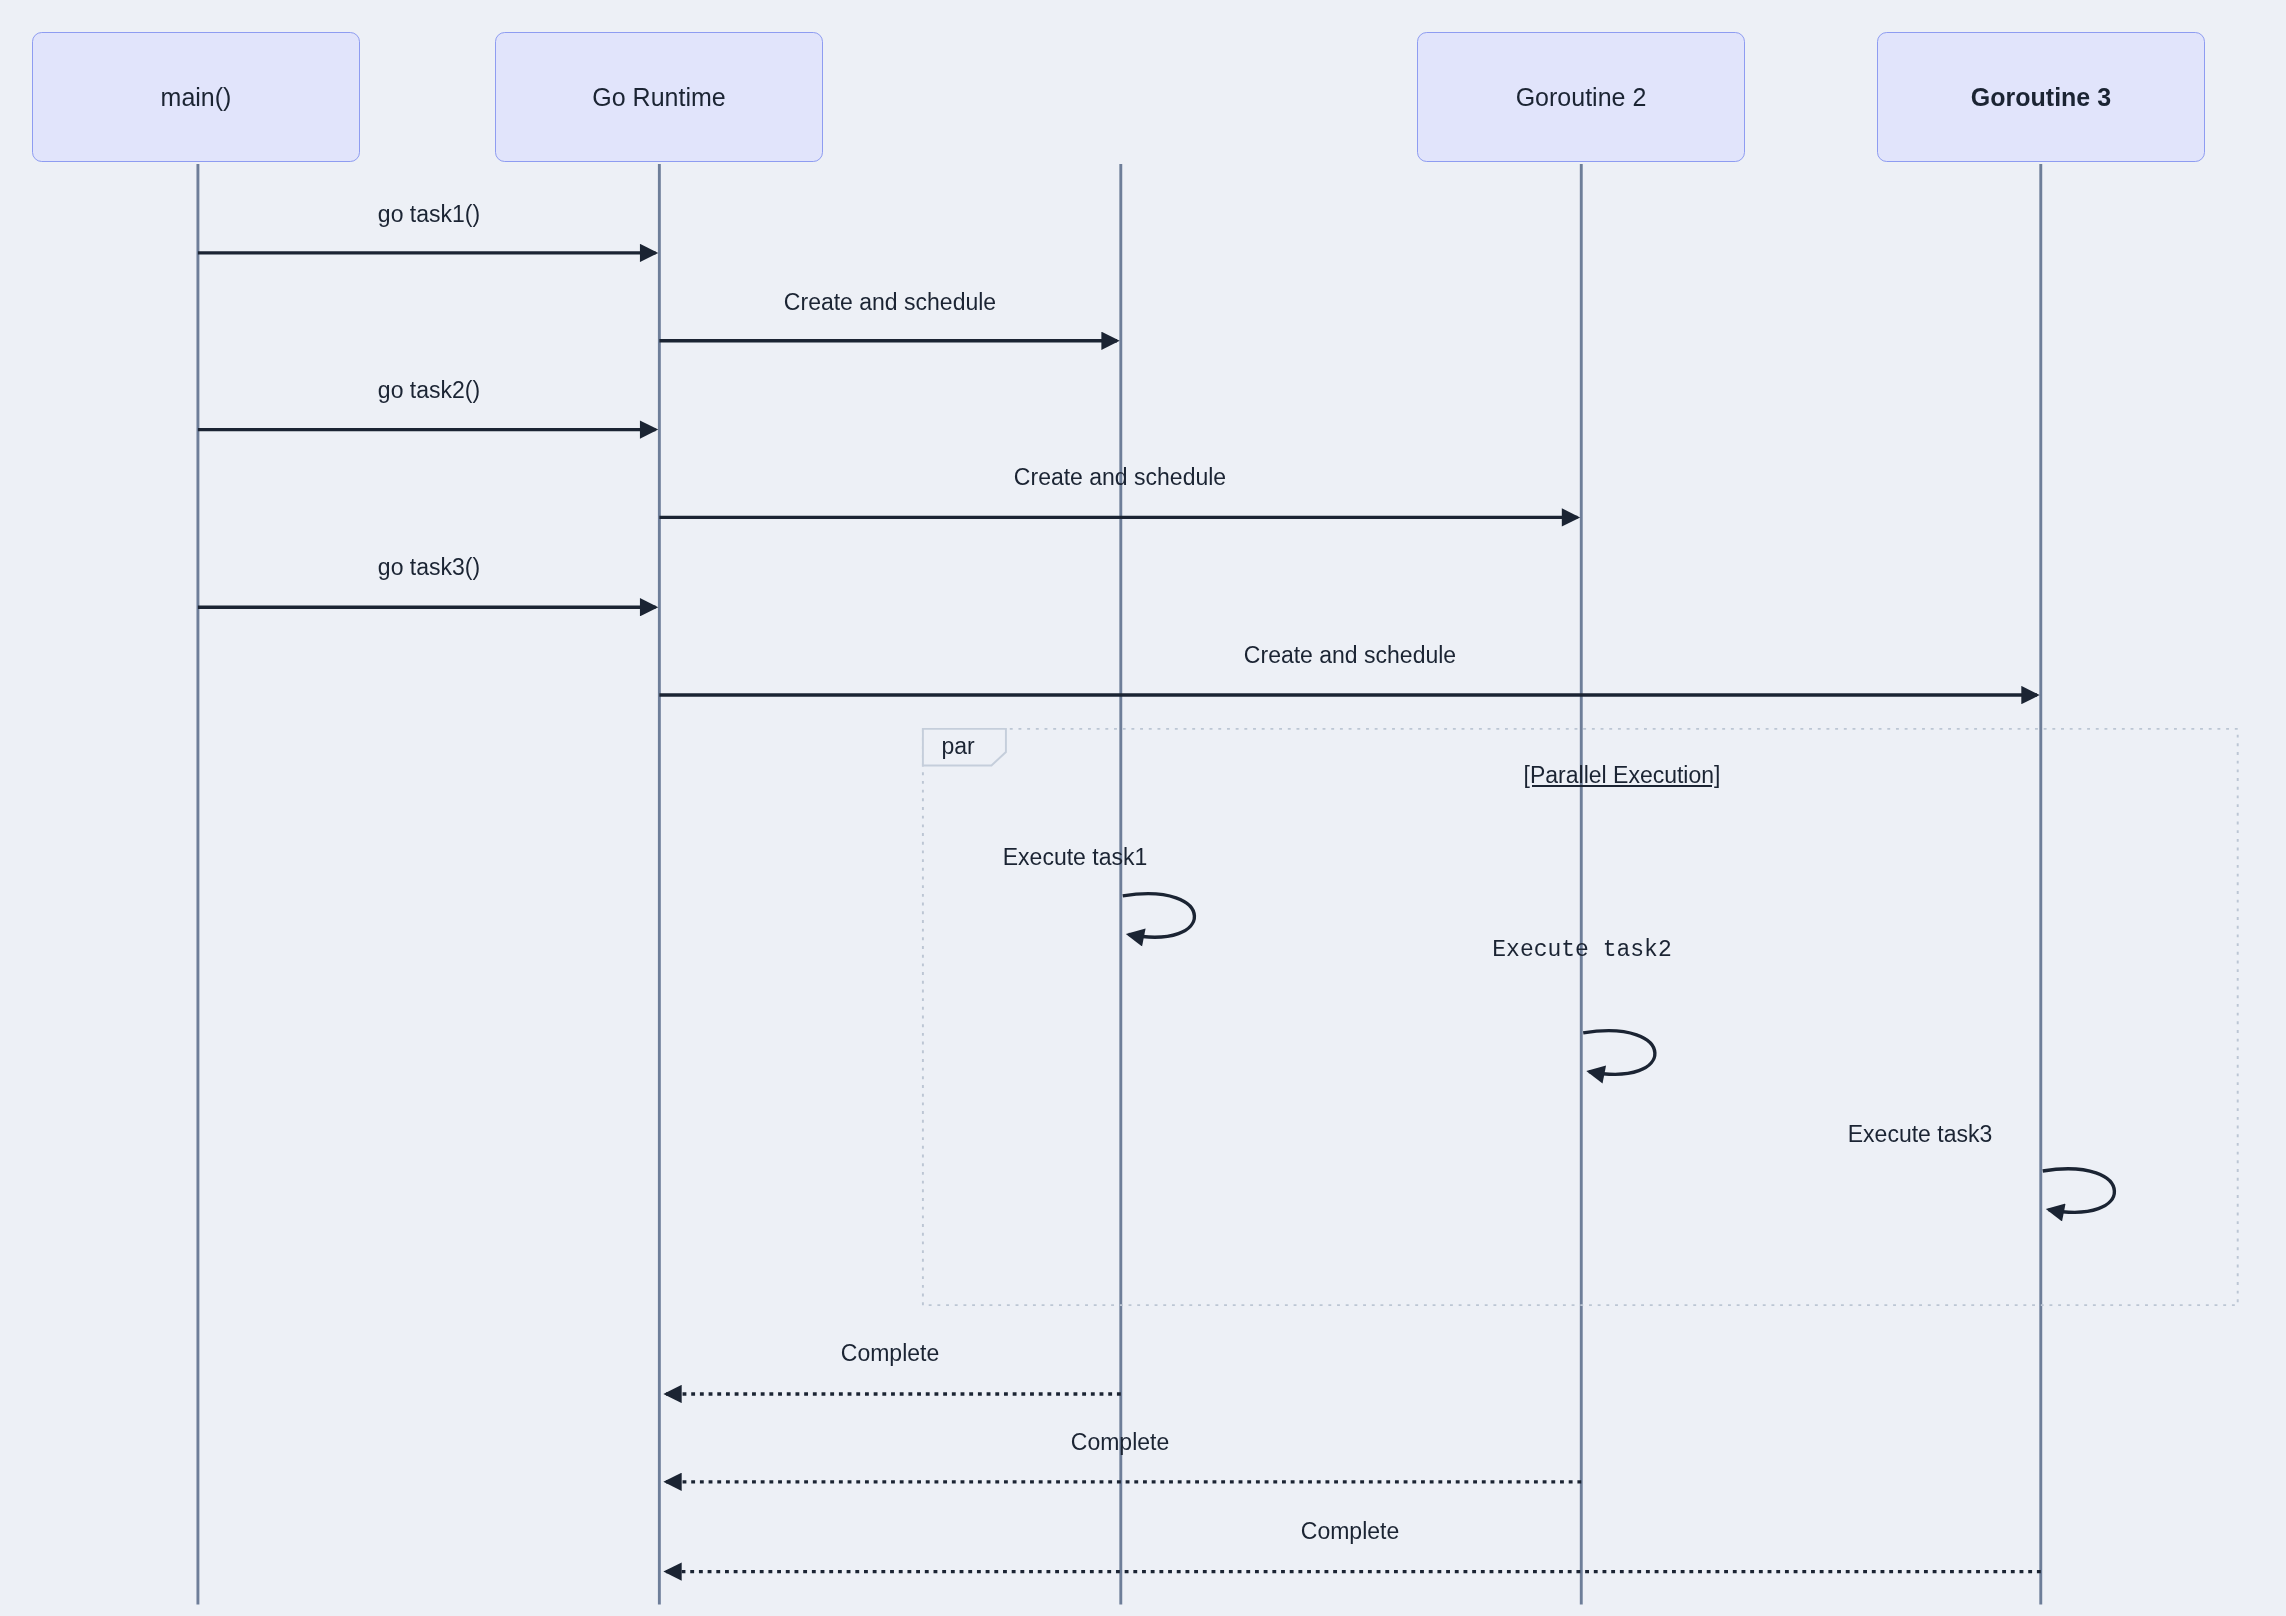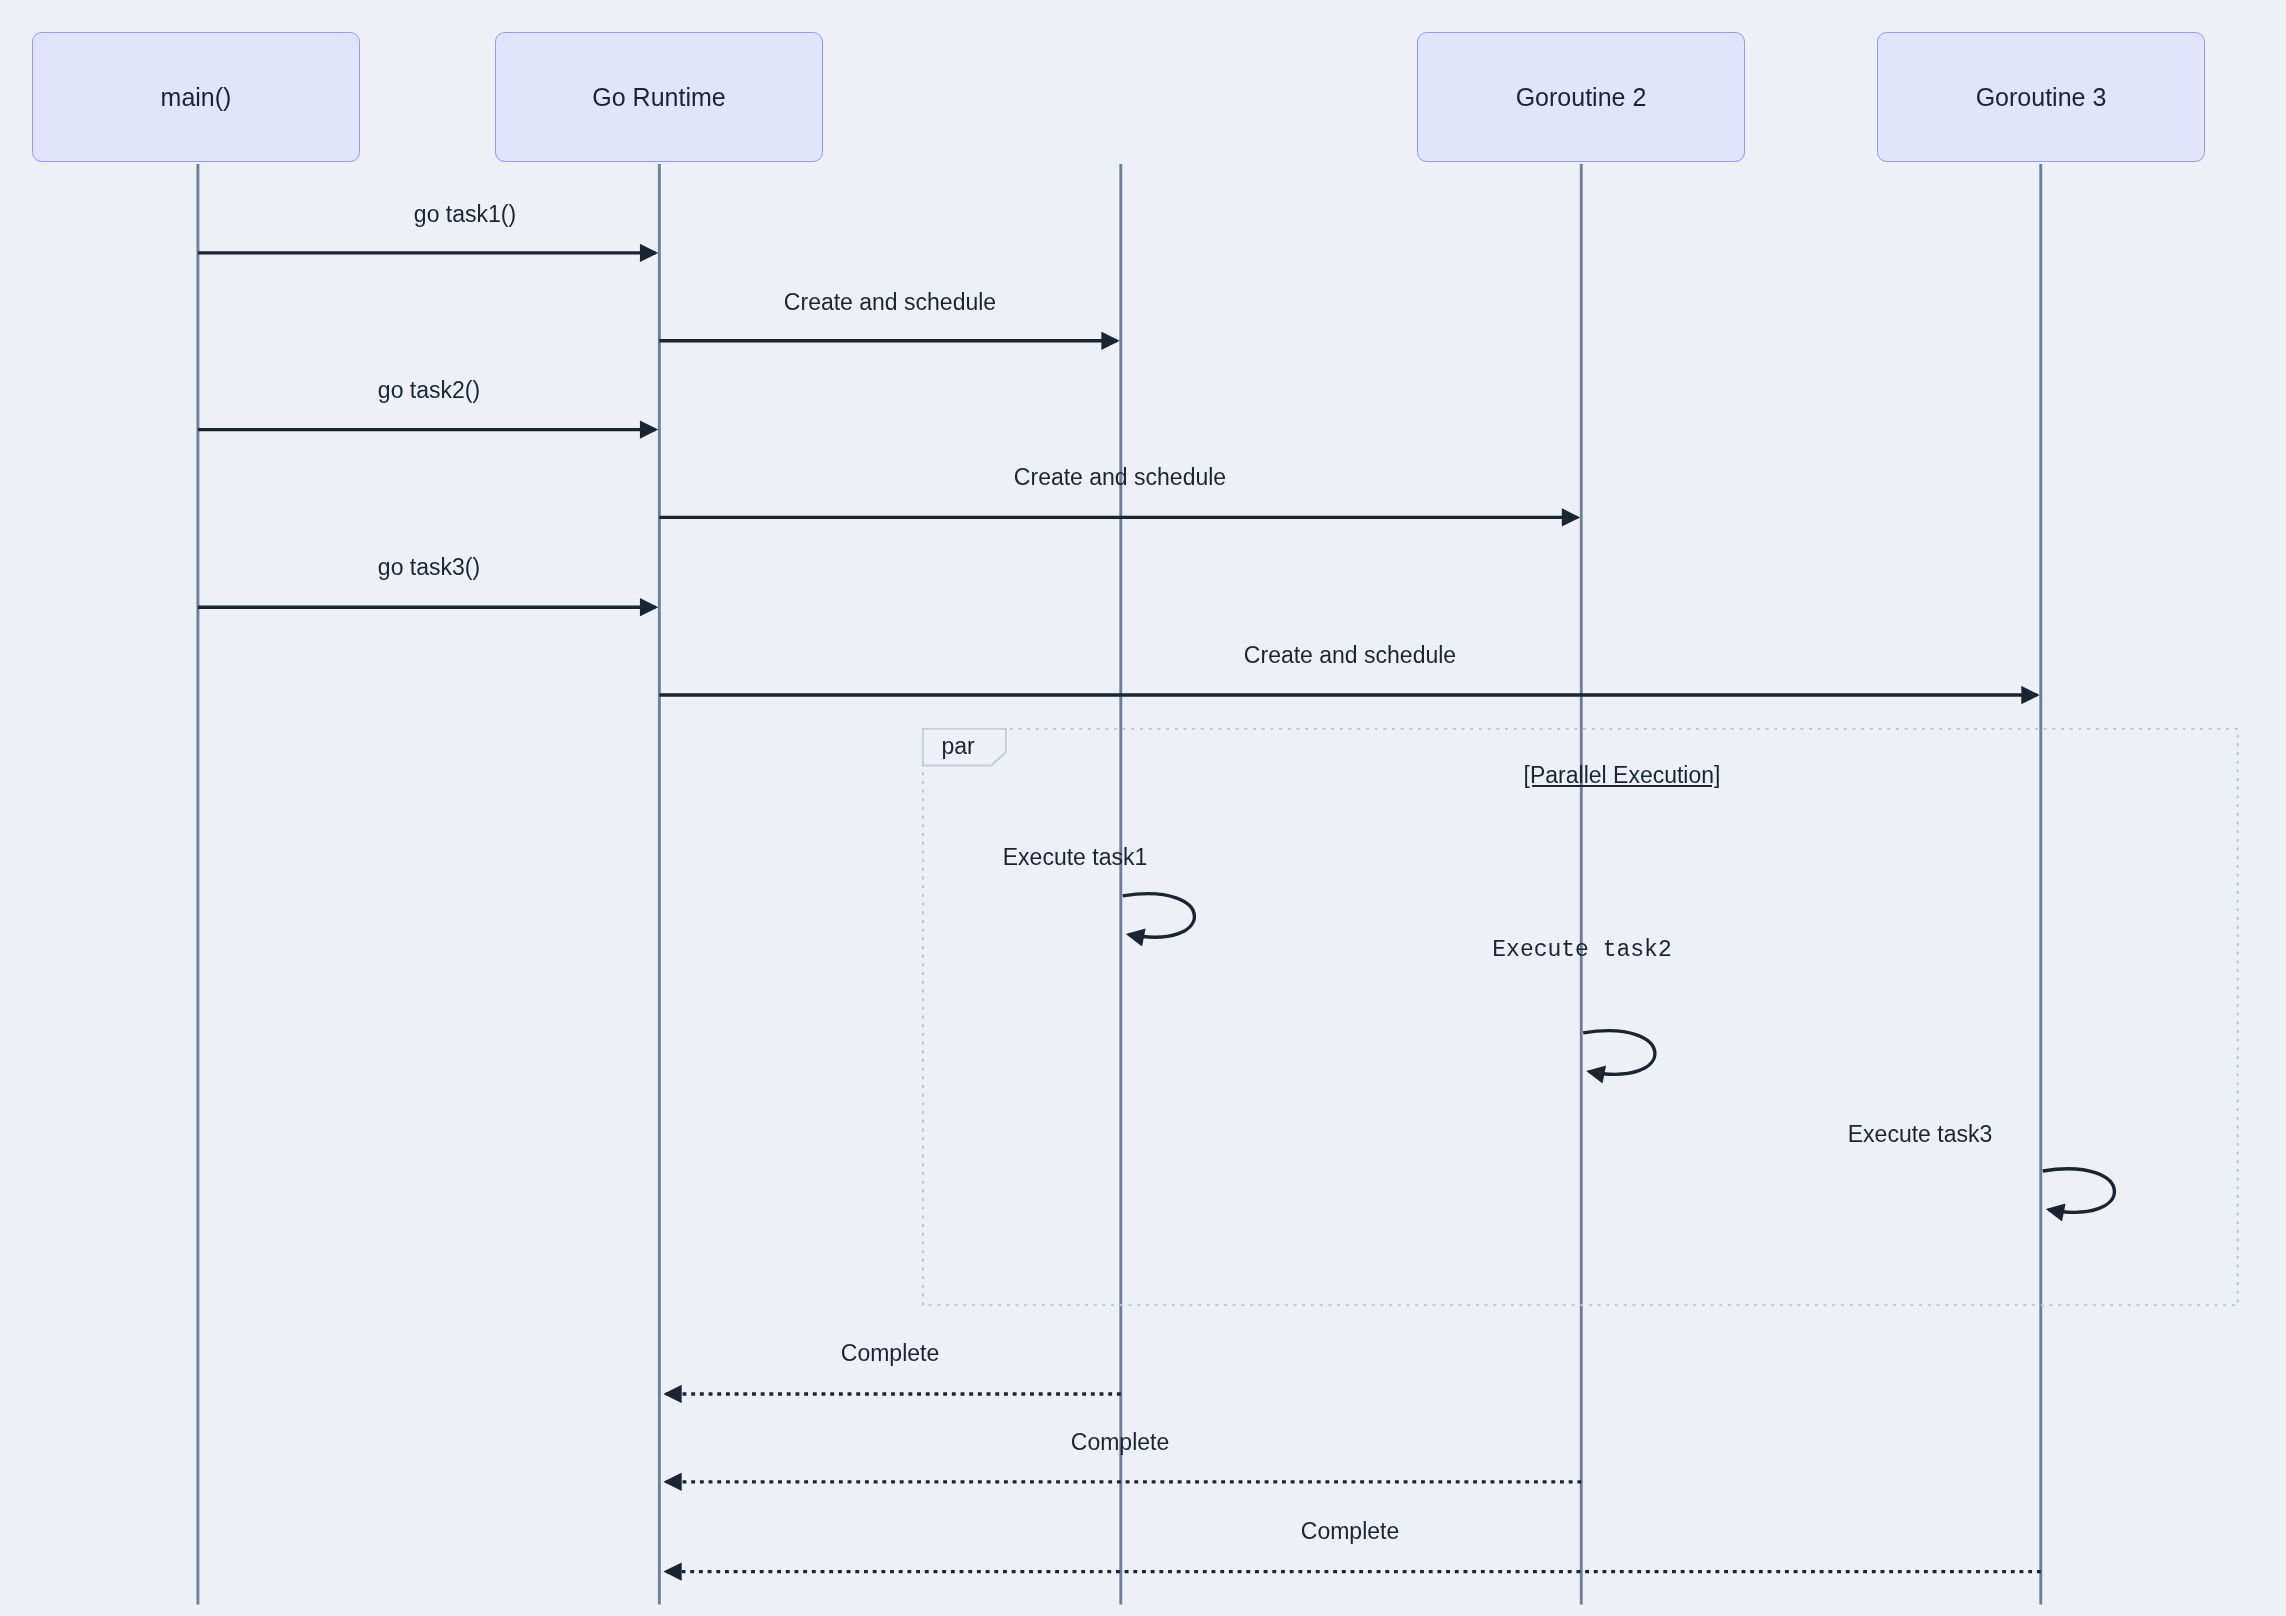--- a/index.html
+++ b/index.html
@@ -78,25 +78,25 @@
 
   <div class="actor" style="left:495px;">
       <span>Go Runtime</span>
     </div>
   <div class="actor" style="left:32px;">
       <span>main()</span>
     </div>
   <div class="actor" style="left:1417px;justify-content:center;">
       <span>Goroutine 2</span>
     </div>
-  <div class="actor" style="left:1877px;">
+  <div class="actor" style="left:1877px;font-weight:bold;">
       <span>Goroutine 3</span>
     </div>
 
-  <div class="msg-label" style="left:429px;top:200px;margin-left:36px;">go task1()</div>
+  <div class="msg-label" style="left:429px;top:200px;">go task1()</div>
   <div class="msg-label" style="left:890px;top:288px;">Create and schedule</div>
   <div class="msg-label" style="left:429px;top:376px;">go task2()</div>
   <div class="msg-label" style="left:1120px;top:463px;">Create and schedule</div>
   <div class="msg-label" style="left:429px;top:553px;">go task3()</div>
   <div class="msg-label" style="left:1350px;top:641px;">Create and schedule</div>
   <div class="msg-label" style="left:1075px;top:843px;">Execute task1</div>
   <div class="msg-label" style="left:1582px;top:936px;font-family:Liberation Mono, monospace;">Execute task2</div>
   <div class="msg-label" style="left:1920px;top:1120px;">Execute task3</div>
   <div class="msg-label" style="left:890px;top:1339px;">Complete</div>
   <div class="msg-label" style="left:1120px;top:1428px;">Complete</div>

